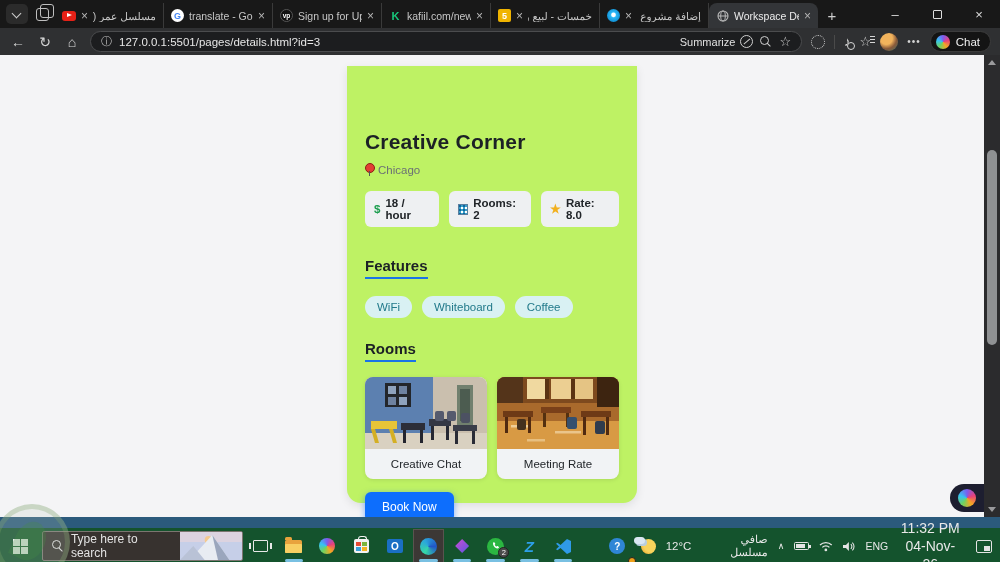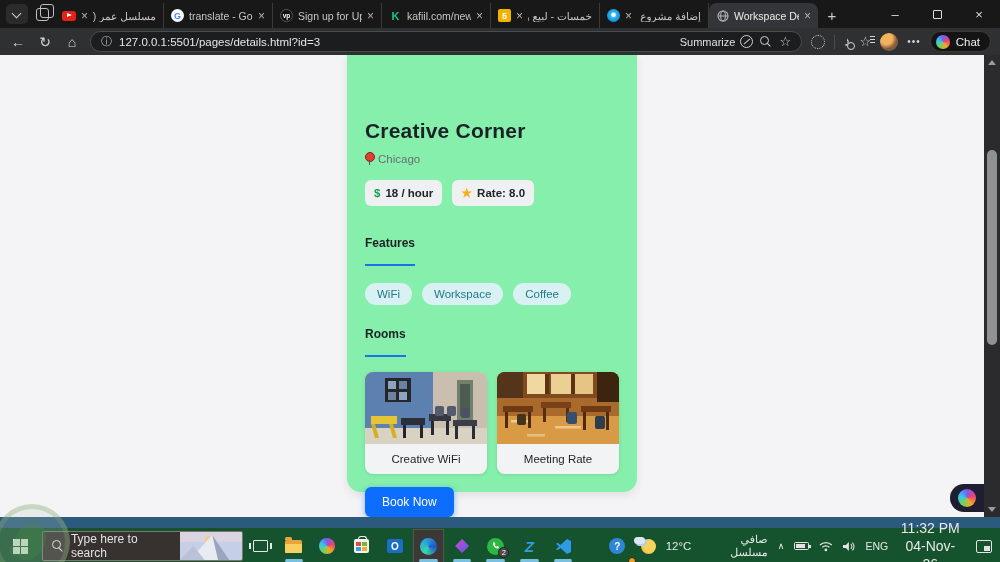--- a/index.html
+++ b/index.html
@@ -74,38 +74,38 @@
   .avatar { width:18px; height:18px; border-radius:50%;
             background:radial-gradient(circle at 35% 30%, #f2b35c 0 35%, #8a5a3a 60%, #3c6e64 100%); }
   .dots { letter-spacing:1px; font-size:10px; color:#d6d6d6; }
   .chat-pill { height:21px; background:#141414; border:1px solid #3c3c3c; border-radius:11px;
                display:flex; align-items:center; gap:6px; padding:0 10px 0 5px; color:#f0f0f0; font-size:11.5px; }
   .copilot-circle { width:14px; height:14px; border-radius:50%;
       background:conic-gradient(#7a5cf0,#e8417a,#f5a623,#6fd35f,#35c3f3,#7a5cf0); }
 
   
   .page { position:absolute; top:55px; left:0; right:16px; height:462px; background:#f4f4f6; }
-  .card { width:290px; height:437px; margin:0 auto; background:#86efac; border-radius:0 0 14px 14px;
+  .card { width:290px; height:437px; margin:11px auto; background:#bef264; border-radius:0 0 14px 14px;
           box-shadow:0 3px 10px rgba(0,0,0,.09); padding:64px 18px 0; }
   .page-title { font-size:21px; font-weight:bold; color:#1c2126; letter-spacing:.2px; }
   .loc-row { display:flex; align-items:center; gap:5px; margin:9px 0 15px; color:#6b7075; font-size:11.5px; }
   .pin { width:8px; height:13px; position:relative; }
   .pin::before { content:""; position:absolute; top:0; left:0; width:8px; height:8px; border-radius:50%;
                  background:#e23f33; border:1px solid #8c1d14; }
   .pin::after { content:""; position:absolute; top:8px; left:3.5px; width:1.5px; height:5px; background:#555; }
   .badge-row { display:flex; gap:10px; }
   .badge { background:#eef0f2; border-radius:6px; padding:6px 9px; font-size:11.5px; font-weight:bold;
            color:#212529; display:flex; align-items:center; gap:5px; }
   .dollar { color:#1e9e50; font-weight:bold; }
   .grid-ico { width:11px; height:11px; border:1px solid #5b7f9e; background:
       linear-gradient(#fff,#fff) , repeating-linear-gradient(90deg,#3aa0c9 0 2px,#fff 2px 4px),
       repeating-linear-gradient(#3aa0c9 0 2px,#fff 2px 4px); background-blend-mode:multiply; }
   .star-gold { color:#f2b01e; font-size:12px; }
-  .sec-head { font-size:12px; font-weight:bold; color:#1c2126; border-bottom:2px solid #1a73e8;
-              width:fit-content; padding-bottom:14px; }
+  .sec-head { font-size:15px; font-weight:bold; color:#1c2126; border-bottom:2px solid #1a73e8;
+              width:fit-content; padding-bottom:3px; }
   .feat-head { margin-top:30px; }
   .chip-row { display:flex; gap:10px; margin-top:17px; }
   .chip { background:#d9f1f3; color:#227a8a; border-radius:12px; padding:5px 12px; font-size:11.5px; }
   .rooms-head { margin-top:22px; }
   .room-row { display:flex; gap:10px; margin-top:15px; }
   .room-card { width:122px; background:#f1f3f5; border-radius:8px; box-shadow:0 1px 4px rgba(0,0,0,.10);
                overflow:hidden; }
   .room-img { width:122px; height:72px; display:block; }
   .room-name { text-align:center; font-size:11.5px; color:#22262a; padding:9px 0; }
   .book-btn { margin-top:13px; display:inline-block; background:#0d6efd; color:#fff; border:none;
@@ -306,29 +306,33 @@
       <span class="pin"></span>
       <span>Chicago</span>
     </div>
 
     <div class="badge-row">
       <span class="badge">
         <span class="dollar">$</span>
         <span>18 / hour</span>
       </span>
       <span class="badge">
+        <span class="grid-ico"></span>
+        <span>Rooms: 2</span>
+      </span>
+      <span class="badge">
         <span class="star-gold">★</span>
         <span>Rate: 8.0</span>
       </span>
     </div>
 
     <div class="sec-head feat-head">Features</div>
     <div class="chip-row">
       <span class="chip">WiFi</span>
-      <span class="chip">Workspace</span>
+      <span class="chip">Whiteboard</span>
       <span class="chip">Coffee</span>
     </div>
 
     <div class="sec-head rooms-head">Rooms</div>
     <div class="room-row">
 
       <div class="room-card">
         <svg class="room-img" viewBox="0 0 122 72" preserveAspectRatio="none">
           <rect width="122" height="72" fill="#cabfae"></rect>
           <rect x="0" y="0" width="68" height="58" fill="#5c80b0"></rect>
@@ -349,21 +353,21 @@
           <rect x="64" y="42" width="22" height="7" fill="#343744"></rect>
           <rect x="66" y="49" width="3" height="14" fill="#262833"></rect>
             <rect x="81" y="49" width="3" height="14" fill="#262833"></rect>
           <rect x="88" y="48" width="24" height="6" fill="#3a3d49"></rect>
           <rect x="90" y="54" width="3" height="13" fill="#2a2c36"></rect>
             <rect x="107" y="54" width="3" height="13" fill="#2a2c36"></rect>
           <rect x="70" y="34" width="9" height="10" rx="2" fill="#555a6e"></rect>
           <rect x="82" y="34" width="9" height="10" rx="2" fill="#555a6e"></rect>
           <rect x="96" y="36" width="9" height="10" rx="2" fill="#4c5162"></rect>
         </svg>
-        <div class="room-name">Creative WiFi</div>
+        <div class="room-name">Creative Chat</div>
       </div>
 
       <div class="room-card">
         <svg class="room-img" viewBox="0 0 122 72" preserveAspectRatio="none">
           <rect width="122" height="72" fill="#a96a2c"></rect>
           <rect x="0" y="0" width="122" height="26" fill="#7e4a1e"></rect>
           <rect x="30" y="2" width="20" height="20" fill="#f0d9a0"></rect>
             <rect x="54" y="2" width="20" height="20" fill="#eccf92"></rect>
           <rect x="78" y="2" width="18" height="20" fill="#e5c484"></rect>
           <rect x="48" y="2" width="4" height="20" fill="#5a3313"></rect>

